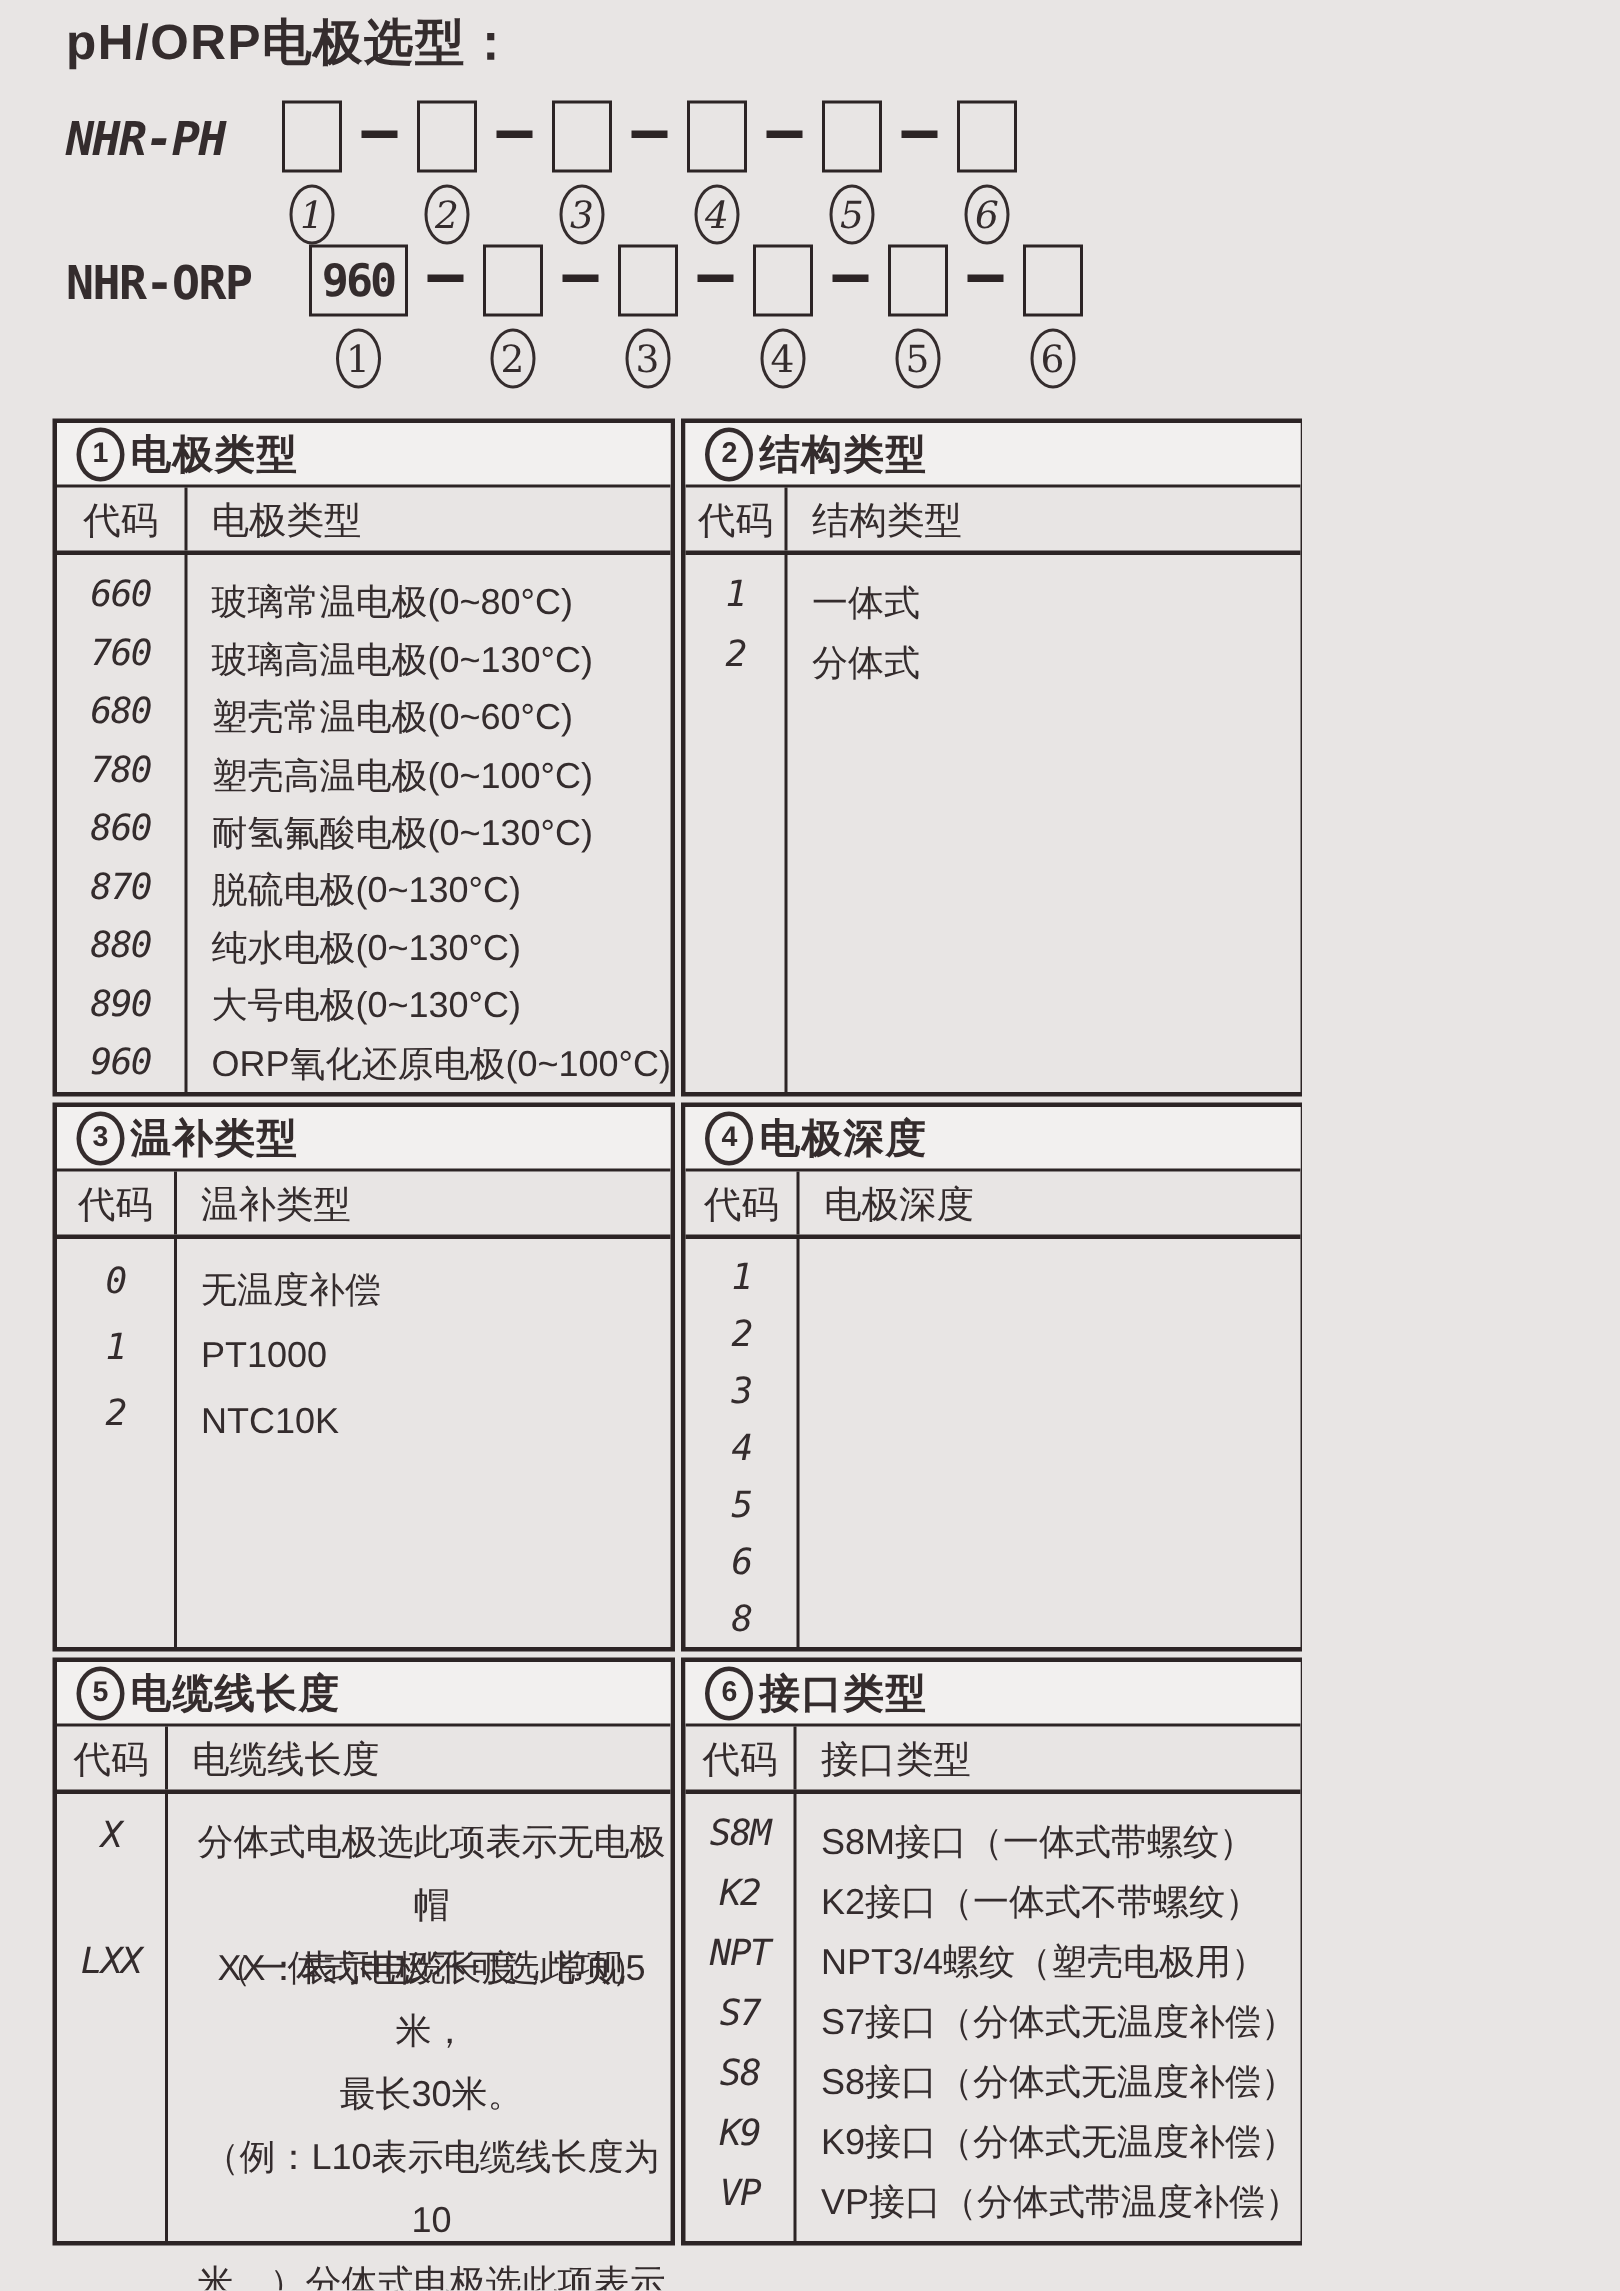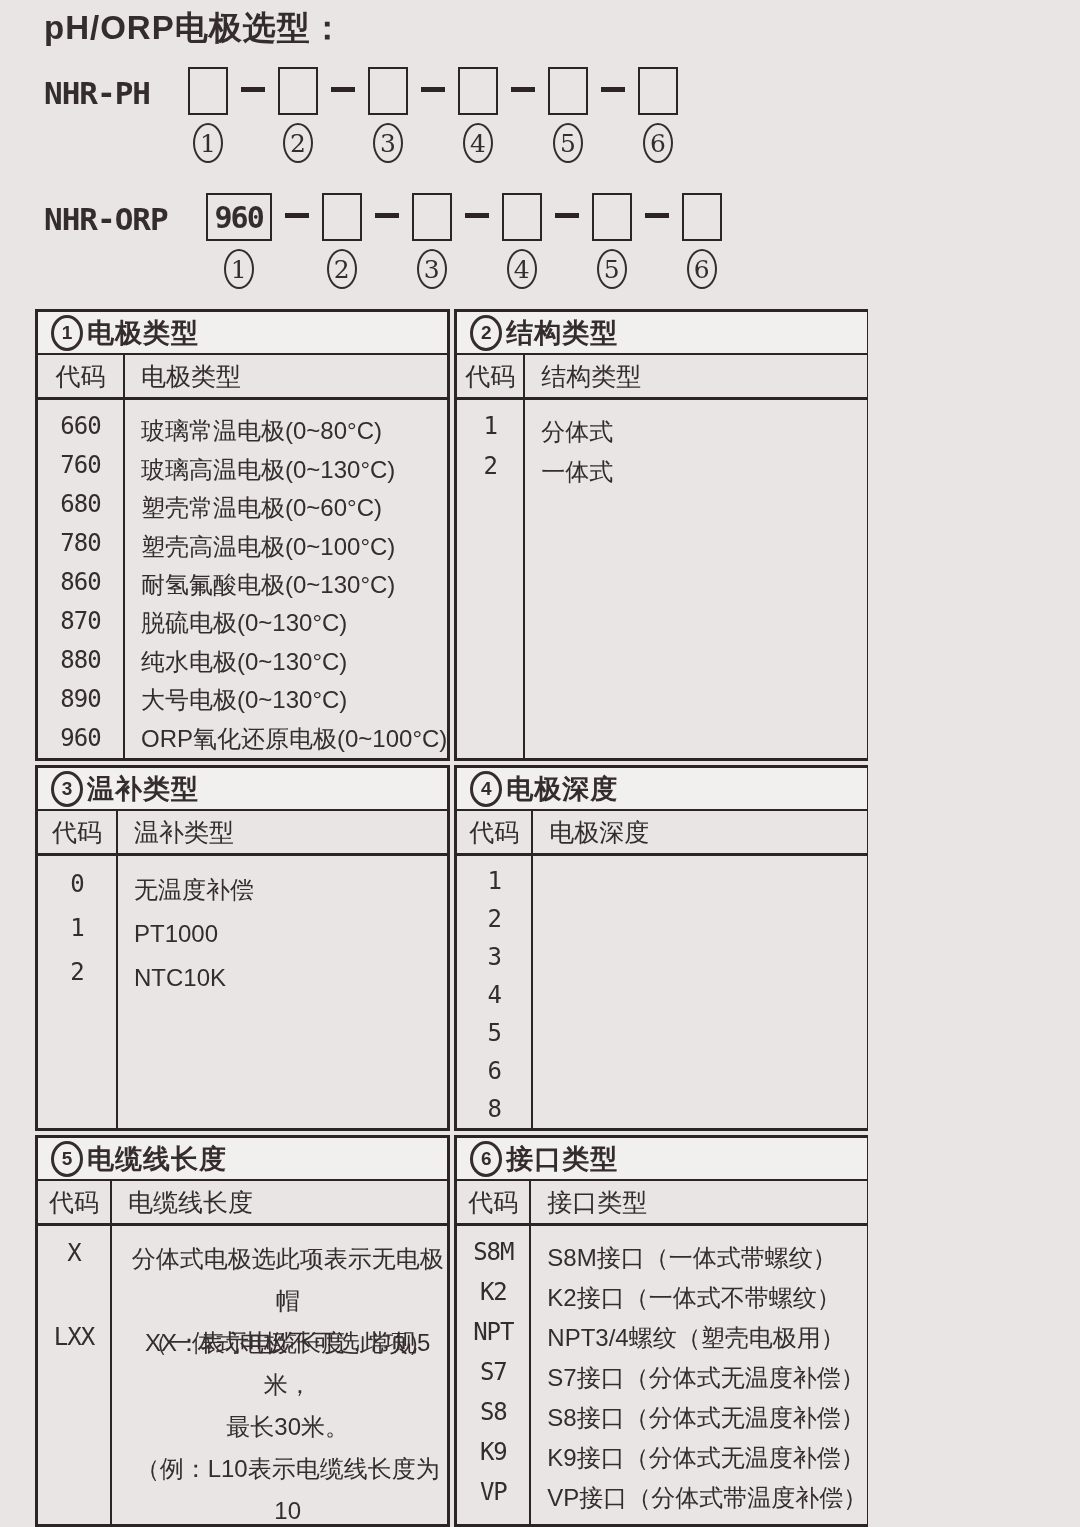--- a/index.html
+++ b/index.html
@@ -16,22 +16,22 @@
   .sheet{
     position:relative;width:868px;height:1527px;overflow:hidden;
     background:var(--bg);color:var(--text);font-family:var(--f-sans);
   }
   
   .page-title{
     margin:6px 0 0 44px;font-size:33px;font-weight:bold;letter-spacing:1px;
   }
   
   .model-row{display:flex;align-items:flex-start;margin-left:44px;}
-  .model-row.ph{margin-top:16px;}
-  .model-row.orp{margin-top:30px;}
+  .model-row.ph{margin-top:16px;font-style:italic;}
+  .model-row.orp{}
   .model-prefix{
     font-family:var(--f-mono);font-weight:bold;font-size:31px;
     letter-spacing:-1px;padding-top:8px;margin-right:38px;white-space:nowrap;
   }
   .slots{display:flex;align-items:flex-start;}
   .slot{display:flex;flex-direction:column;align-items:center;}
   .mbox{
     width:36px;height:44px;border:2px solid var(--line);
     display:flex;align-items:center;justify-content:center;
     font-family:var(--f-mono);font-weight:bold;font-size:30px;letter-spacing:-2px;
@@ -60,21 +60,21 @@
     display:inline-flex;align-items:center;justify-content:center;
     font-size:19px;font-weight:bold;margin-right:4px;flex:none;letter-spacing:0;
   }
   .sec-head{display:flex;border-bottom:3px solid var(--line);height:42px;flex:none;font-size:25px;}
   .code-h{width:var(--cw);border-right:2px solid var(--line);display:flex;align-items:center;justify-content:center;flex:none;}
   .desc-h{flex:1;display:flex;align-items:center;padding-left:16px;}
   .sec-body{flex:1;display:flex;min-height:0;font-size:24px;}
   .code-col{width:var(--cw);border-right:2px solid var(--line);display:flex;flex-direction:column;flex:none;padding-top:6px;}
   .desc-col{flex:1;display:flex;flex-direction:column;padding-left:16px;padding-top:12px;min-width:0;}
   .cell{height:var(--rh);display:flex;align-items:center;white-space:nowrap;}
-  .code-cell{justify-content:center;font-family:var(--f-mono);letter-spacing:-1px;}
+  .code-cell{justify-content:center;font-family:var(--f-mono);letter-spacing:-1px;font-style:italic;}
   .desc-cell{justify-content:flex-start;}
   .s1{--cw:85px;--rh:40px;}
   .s2{--cw:66px;--rh:40px;}
   .s3{--cw:78px;--rh:44px;}
   .s4{--cw:74px;--rh:39px;}
   .s5{--cw:72px;}
   .s6{--cw:72px;--rh:40px;}
   
   .s5 .cell{height:auto;align-items:flex-start;line-height:42px;white-space:pre-line;}
   .s5 .code-cell{min-height:84px;}
@@ -202,22 +202,22 @@
       <div class="sec-head">
         <div class="code-h">代码</div>
         <div class="desc-h">结构类型</div>
       </div>
       <div class="sec-body">
         <div class="code-col">
           <div class="cell code-cell">1</div>
           <div class="cell code-cell">2</div>
         </div>
         <div class="desc-col">
+          <div class="cell desc-cell">一体式</div>
           <div class="cell desc-cell">分体式</div>
-          <div class="cell desc-cell">一体式</div>
         </div>
       </div>
     </section>
 
     <section class="sec s3">
       <div class="sec-title">
         <span class="cnum">3</span>
         <span>温补类型</span>
       </div>
       <div class="sec-head">

